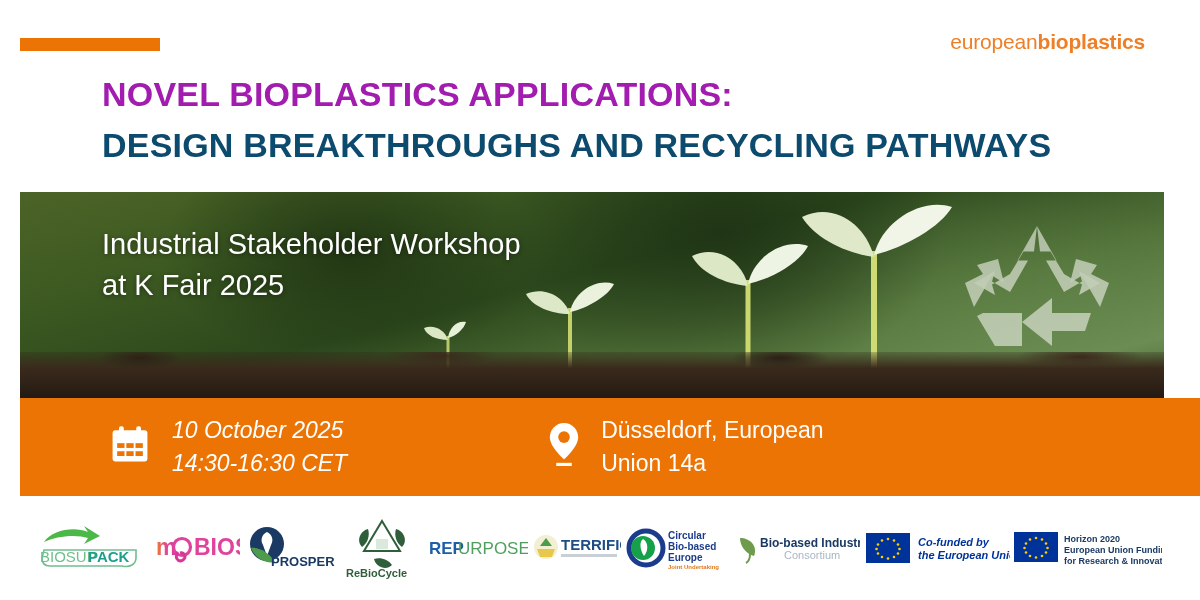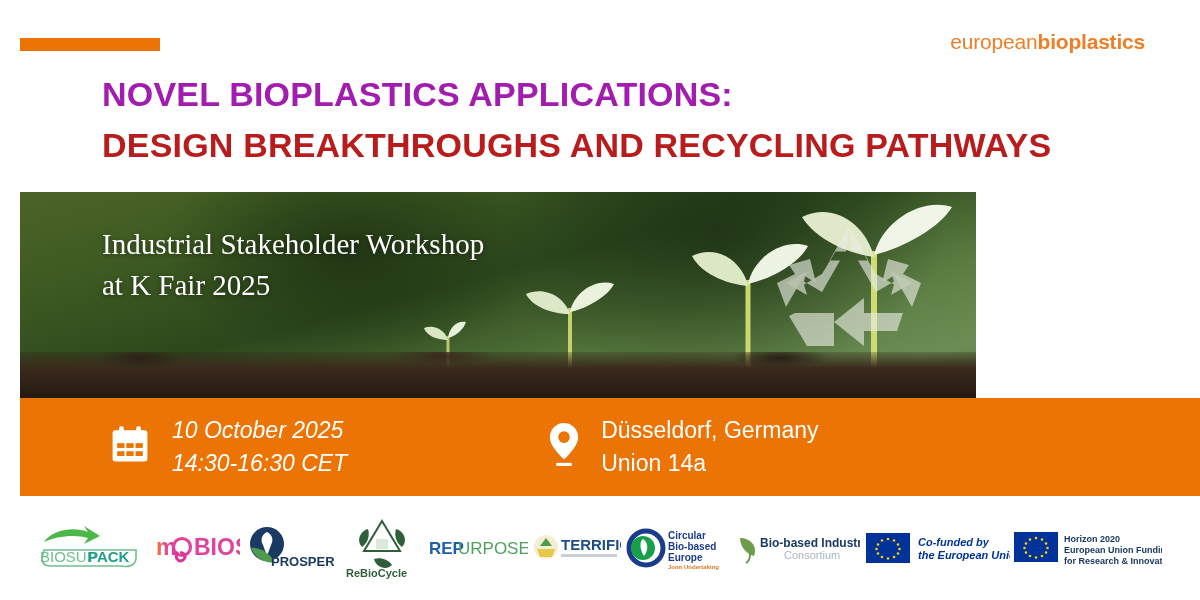--- a/index.html
+++ b/index.html
@@ -23,35 +23,34 @@
   }
   .brand .b-light { color:#EE7F26; font-weight:400; }
   .brand .b-bold  { color:#EE7F26; font-weight:700; }
 
   .title-wrap { position:absolute; left:82px; top:74px; }
   .title-line1 {
     font-size:34px; font-weight:700; color:#a21caf;
     letter-spacing:0.2px; line-height:1.18; white-space:nowrap;
   }
   .title-line2 {
-    font-size:34px; font-weight:700; color:#b91c1c;
+    font-size:34px; font-weight:700; color:#0c4a6e;
     letter-spacing:0.2px; line-height:1.18; margin-top:11px; white-space:nowrap;
   }
 
   
   .hero {
-    position:relative; height:206px; width:956px; overflow:hidden;
+    position:relative; height:206px; width:1144px; overflow:hidden;
     background:
       radial-gradient(ellipse 160px 120px at 90px 265px, rgba(150,170,20,.55), transparent 70%),
       radial-gradient(ellipse 200px 150px at 20px 300px, rgba(120,150,25,.5), transparent 70%),
       radial-gradient(ellipse 260px 160px at 330px 60px, rgba(30,50,18,.85), transparent 72%),
       radial-gradient(ellipse 300px 200px at 700px 40px, rgba(28,48,20,.8), transparent 75%),
       radial-gradient(ellipse 340px 210px at 980px 150px, rgba(105,140,80,.45), transparent 78%),
       linear-gradient(165deg,#4c6326 0%,#3d5a22 22%,#2c481c 45%,#53743a 68%,#6c8e55 88%,#3f5a2a 100%);
-    font-family: Liberation Serif, serif;
   }
   .hero-soil {
     position:absolute; left:0; right:0; bottom:0; height:46px;
     background:
       radial-gradient(ellipse 60px 16px at 120px 6px, #2e2117, transparent 70%),
       radial-gradient(ellipse 80px 18px at 420px 4px, #3a2a1c, transparent 70%),
       radial-gradient(ellipse 70px 16px at 760px 6px, #2b1f15, transparent 70%),
       radial-gradient(ellipse 90px 18px at 1060px 5px, #3a2a1c, transparent 70%),
       linear-gradient(180deg, rgba(46,33,23,.25) 0%, #3a2a1c 35%, #241a12 100%);
   }
@@ -188,21 +187,21 @@
 
     <div class="info-block info-loc">
       <div class="info-icon">
         <svg width="34" height="46" viewBox="0 0 24 32" fill="#ffffff">
           <path d="M12 0.5C6.5 0.5 2 5 2 10.6c0 7 10 15.6 10 15.6S22 17.6 22 10.6C22 5 17.5.5 12 .5z"></path>
           <circle cx="12" cy="10.4" r="4.1" fill="#EC7404"></circle>
           <rect x="6.5" y="28.6" width="11" height="2.2"></rect>
         </svg>
       </div>
       <div class="info-lines">
-        <div>Düsseldorf, Germany</div>
+        <div>Düsseldorf, European</div>
         <div>Union 14a</div>
       </div>
     </div>
   </div>
 
   <div class="logos">
 
     <div class="logo" style="width:125px;">
       <svg width="118" height="56" viewBox="0 0 118 56">
         <path d="M14 22 C22 10 44 6 58 12 L54 6 L70 16 L54 24 L58 18 C46 14 26 16 14 22 Z" fill="#4CB848"></path>

